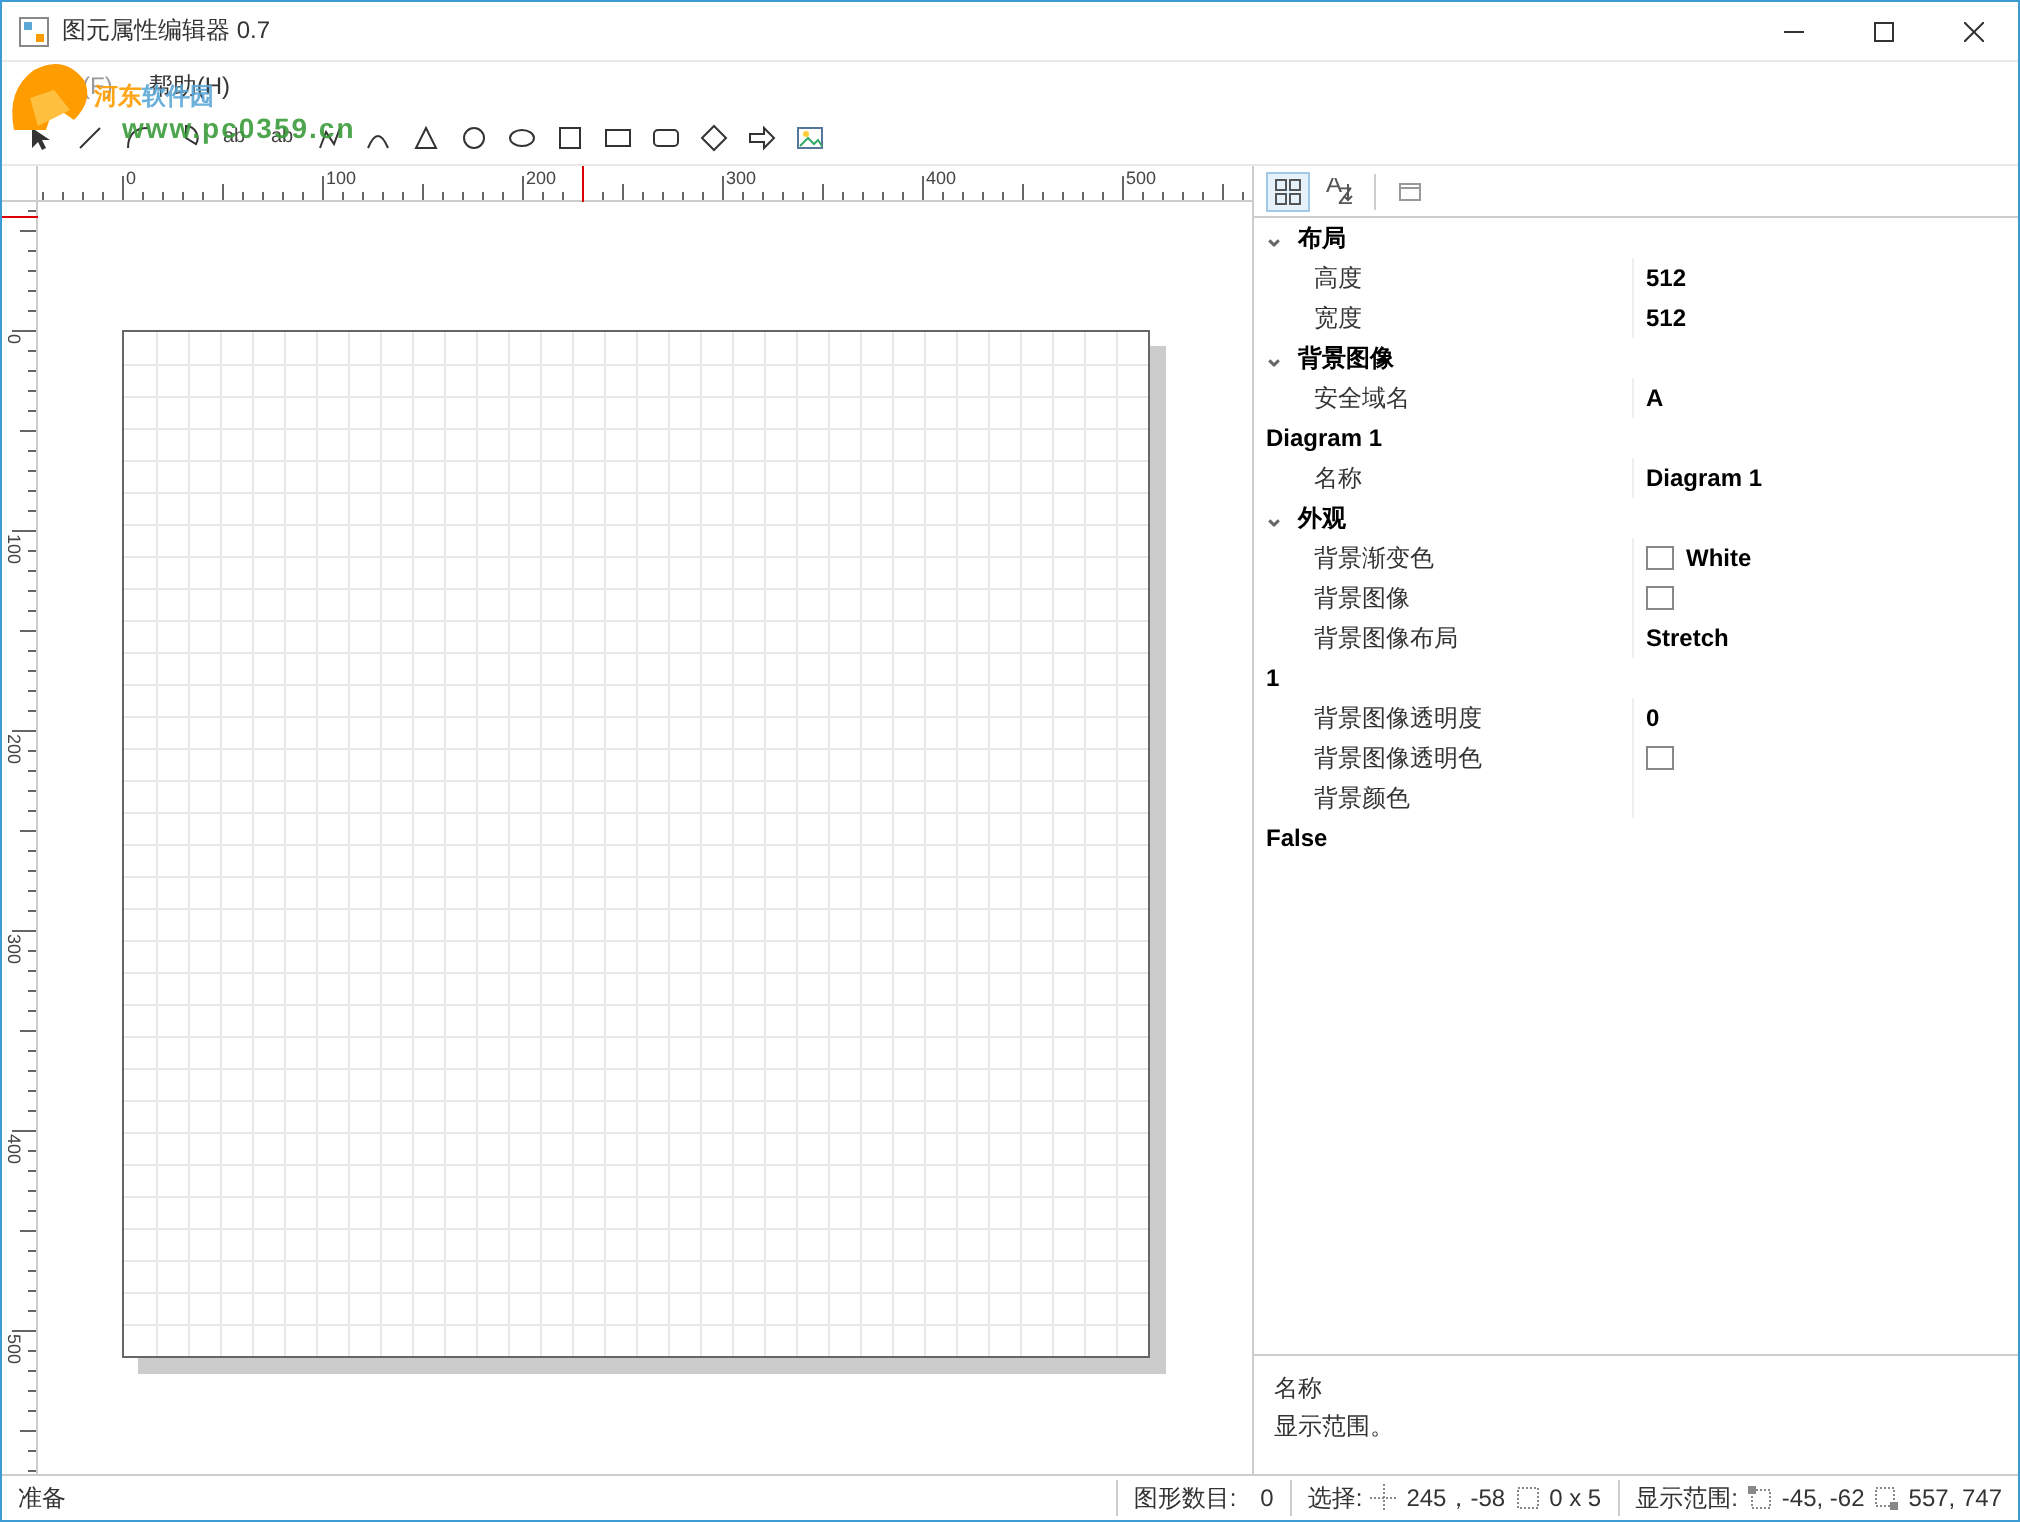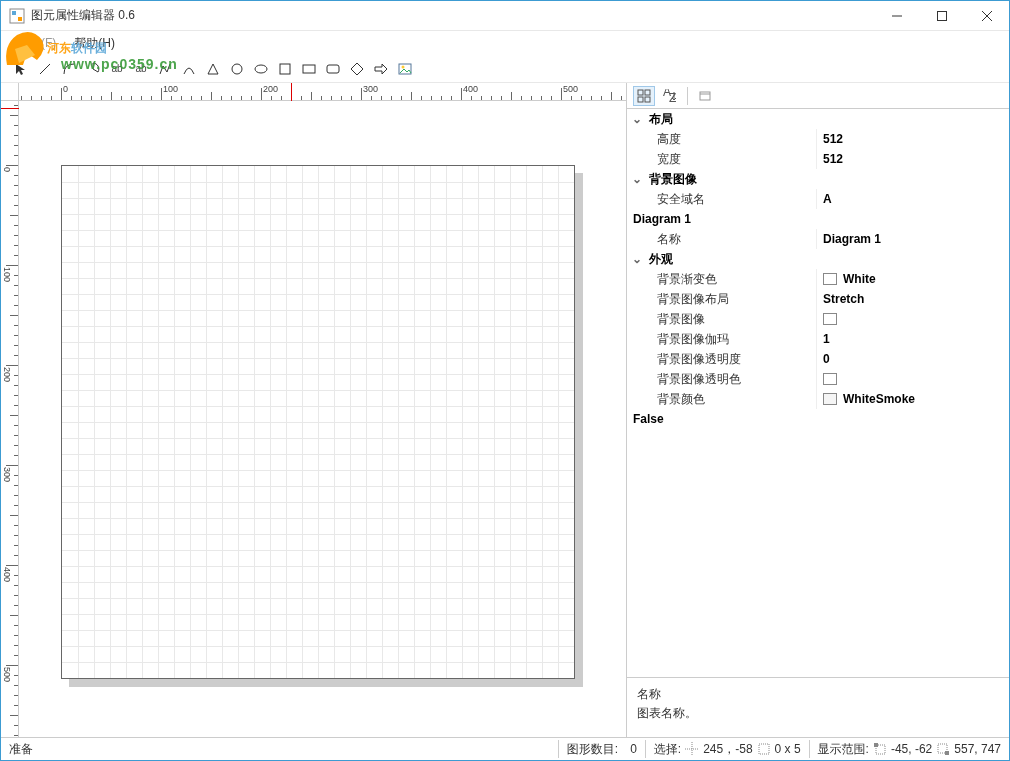--- a/index.html
+++ b/index.html
@@ -70,21 +70,21 @@
 </head>
 <body>
 
 <div class="titlebar">
   <div class="titlebar-left">
     <svg class="app-icon" viewBox="0 0 16 16">
         <rect x="1" y="1" width="14" height="14" fill="#fff" stroke="#888"></rect>
         <rect x="3" y="3" width="4" height="4" fill="#5ba7d8"></rect>
         <rect x="9" y="9" width="4" height="4" fill="#ff9c00"></rect>
       </svg>
-    <span class="titlebar-title">图元属性编辑器 0.6</span>
+    <span class="titlebar-title">图元属性编辑器 0.7</span>
   </div>
   <div class="titlebar-controls">
     <div class="titlebar-btn">
         <svg width="10" height="10">
           <line x1="0" y1="5" x2="10" y2="5" stroke="#333" stroke-width="1"></line>
         </svg>
       </div>
     <div class="titlebar-btn">
         <svg width="10" height="10">
           <rect x="0.5" y="0.5" width="9" height="9" fill="none" stroke="#333" stroke-width="1"></rect>
@@ -471,59 +471,54 @@
           <span>外观</span>
         </div>
       <div class="props-row">
           <div class="props-label">背景渐变色</div>
           <div class="props-value">
             <span class="color-swatch"></span>
             <span>White</span>
           </div>
         </div>
       <div class="props-row">
-          <div class="props-label">背景图像布局</div>
-          <div class="props-value">Stretch</div>
-        </div>
-      <div class="props-row">
           <div class="props-label">背景图像</div>
           <div class="props-value">
             <span class="color-swatch"></span>
             <span></span>
           </div>
         </div>
       <div class="props-row">
-          <div class="props-label">背景图像伽玛</div>
+          <div class="props-label">背景图像布局</div>
+          <div class="props-value">Stretch</div>
+        </div>
+      <div class="props-row">
           <div class="props-value">1</div>
         </div>
       <div class="props-row">
           <div class="props-label">背景图像透明度</div>
           <div class="props-value">0</div>
         </div>
       <div class="props-row">
           <div class="props-label">背景图像透明色</div>
           <div class="props-value">
             <span class="color-swatch"></span>
             <span></span>
           </div>
         </div>
       <div class="props-row">
           <div class="props-label">背景颜色</div>
-          <div class="props-value">
-            <span class="color-swatch" style="background:#f5f5f5;"></span>
-            <span>WhiteSmoke</span>
-          </div>
         </div>
       <div class="props-row">
           <div class="props-value">False</div>
         </div>
     </div>
     <div class="props-help">
       <div class="props-help-title">名称</div>
-      <div class="props-help-desc">图表名称。</div>
+      <div class="props-help-desc">显示范围。</div>
     </div>
   </div>
 </div>
 
 <div class="statusbar">
   <div class="status-section">
       <span class="status-label">准备</span>
     </div>
   <div class="status-fill"></div>
   <div class="status-sep"></div>

